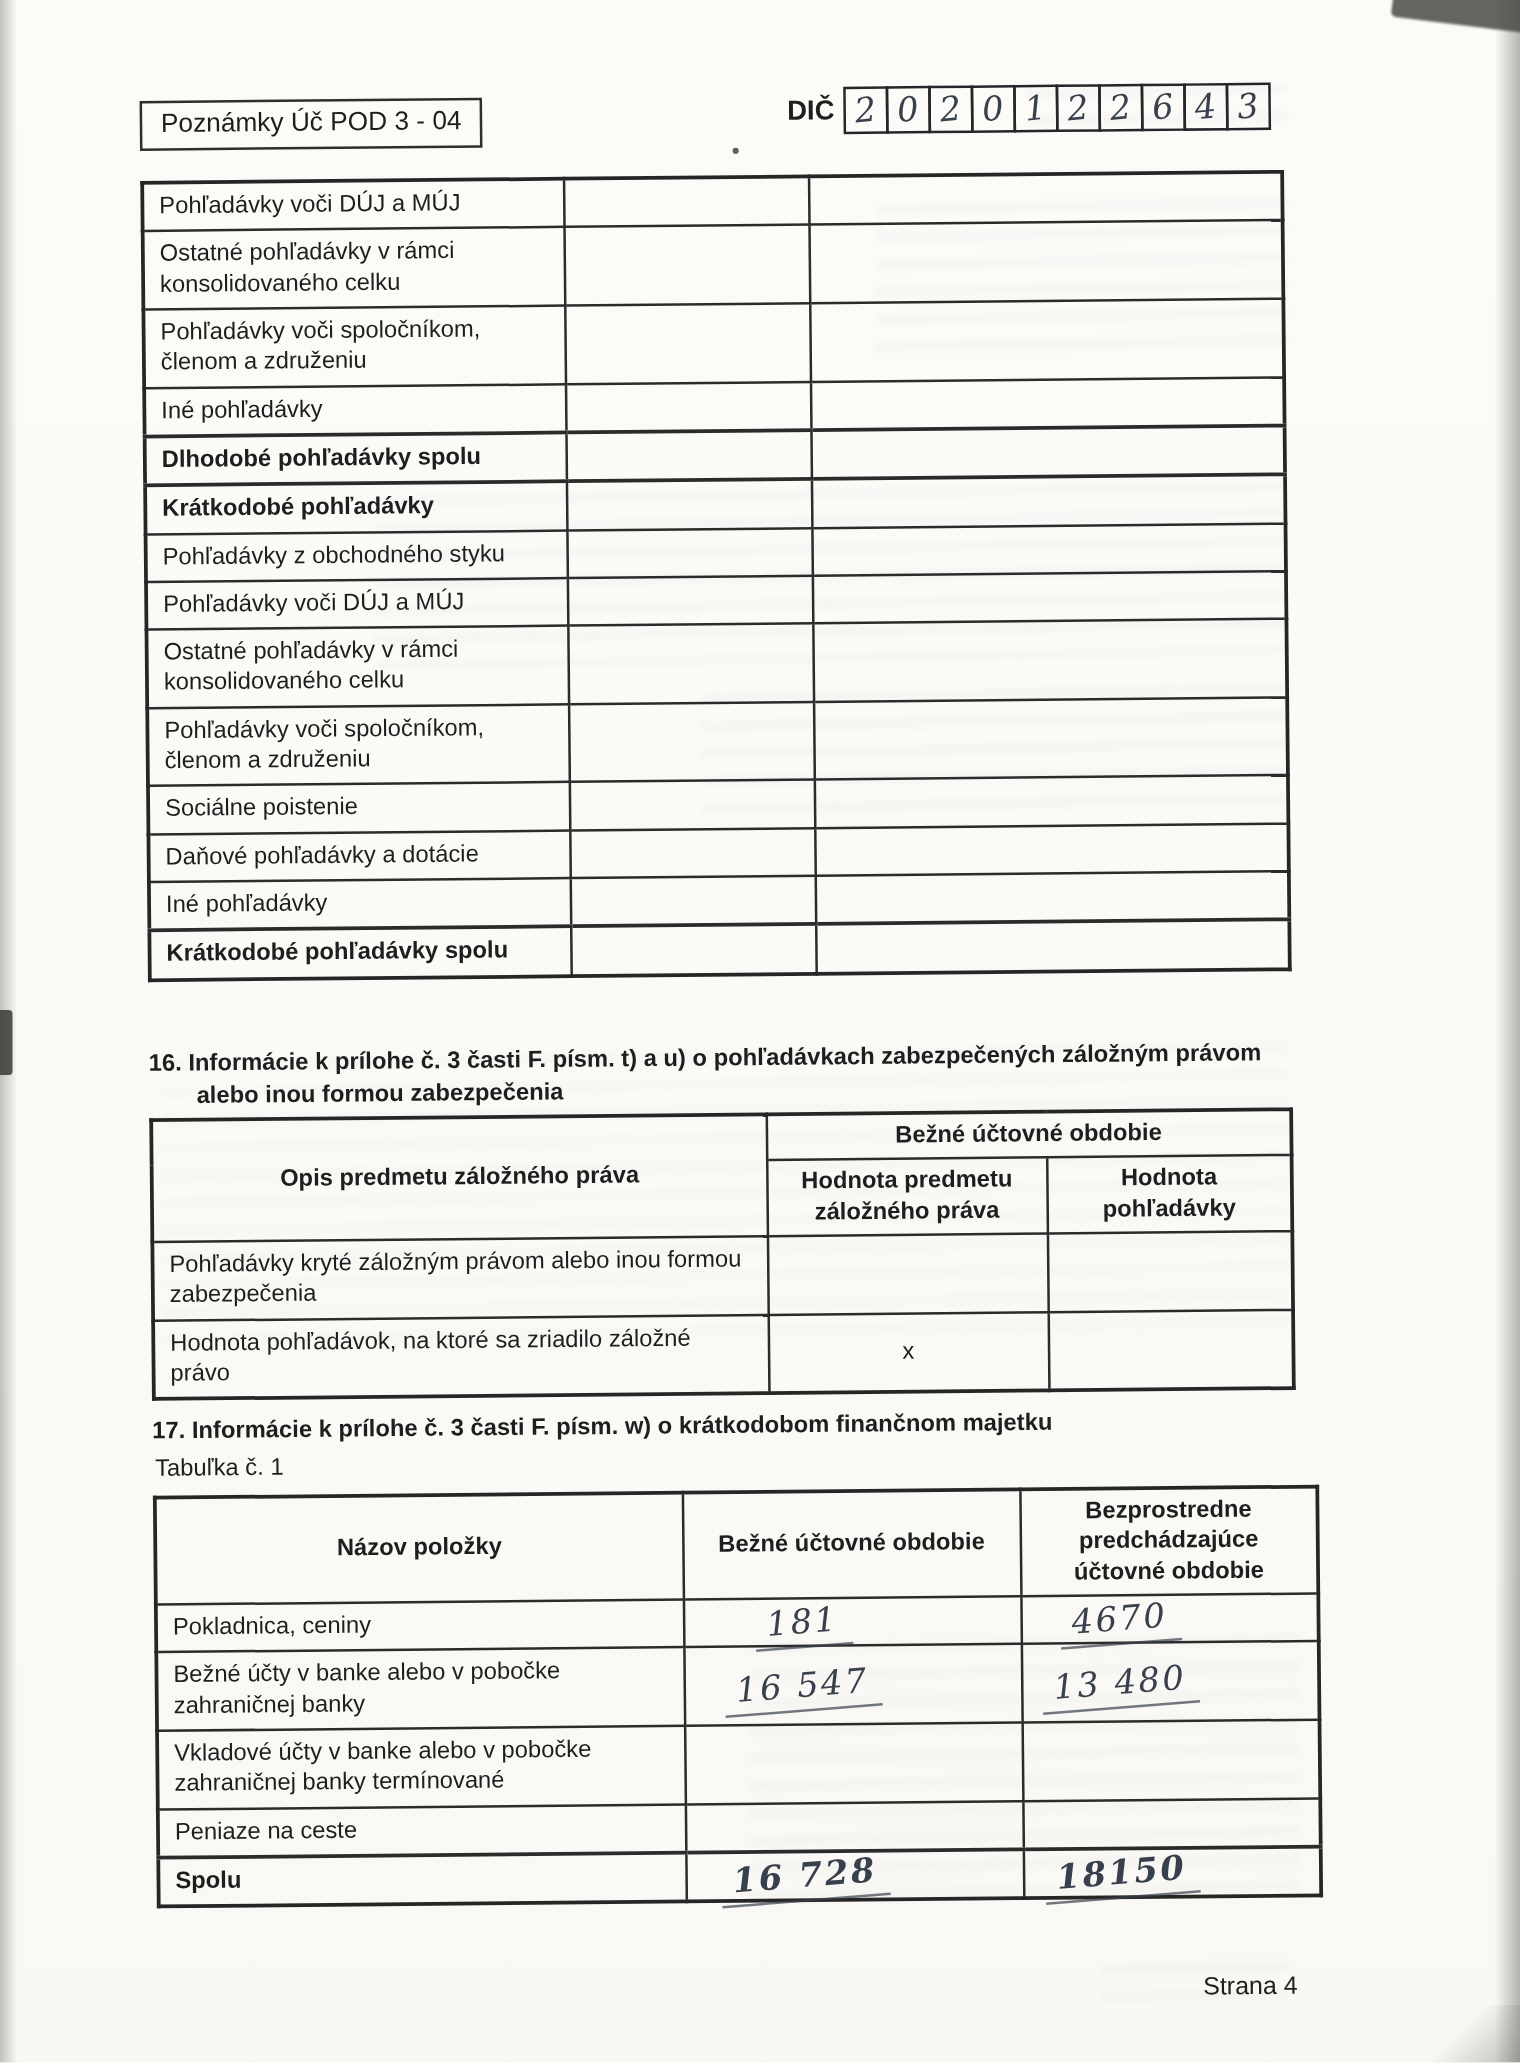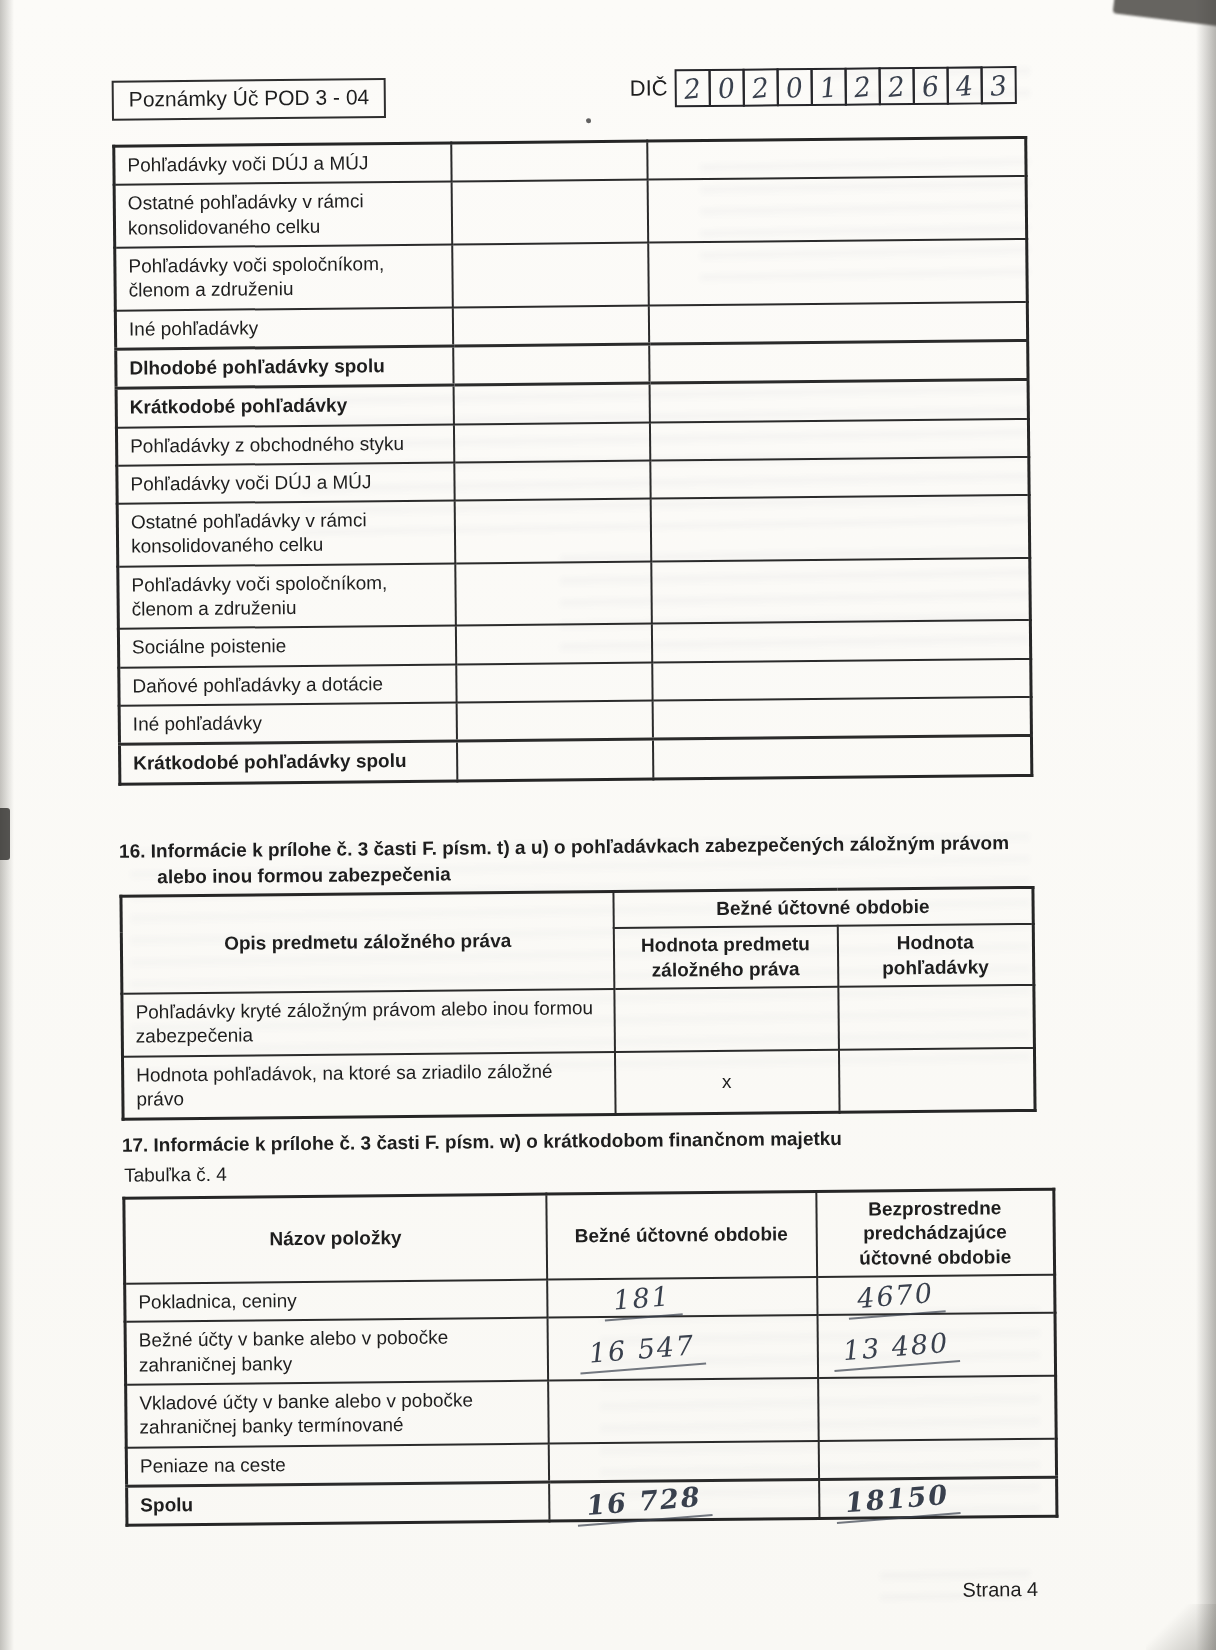--- a/index.html
+++ b/index.html
@@ -36,21 +36,21 @@
   .b3 { left:300px; top:380px; width:730px; height:150px; }
   .b4 { left:560px; top:540px; width:470px; height:110px; }
   .b5 { left:130px; top:830px; width:900px; height:250px; opacity:.05; }
   .b6 { left:600px; top:1300px; width:440px; height:230px; opacity:.06; }
   .b7 { left:880px; top:1560px; width:150px; height:40px; }
 
   
   .title-box { position:absolute; left:118px; top:76px; display:inline-block;
     border:2px solid #2e2e2e; padding:5px 15px 7px; font-size:21px; }
   .dic-group { position:absolute; left:636px; top:70px; display:flex; align-items:center; }
-  .dic-label { font-size:22px; font-weight:400; margin-right:9px; }
+  .dic-label { font-size:22px; font-weight:700; margin-right:9px; }
   .dic-row { display:flex; }
   .dic-cell { width:36px; height:38px; border:2px solid #26262a; margin-left:-2px;
     display:flex; align-items:center; justify-content:center; }
 
   
   .hw { font-family:"DejaVu Serif","Liberation Serif",serif; font-style:italic; color:#39404d; }
   .dic-digit { font-size:27px; display:inline-block; transform:rotate(-5deg); }
   .hw-num { display:inline-block; font-size:27px; letter-spacing:2px;
     transform:rotate(-4deg) translateX(-40px);
     border-bottom:2px solid rgba(57,64,77,.7); padding:0 10px 3px; white-space:nowrap; }
@@ -248,21 +248,21 @@
         </tr>
         <tr>
           <td class="lbl">Hodnota pohľadávok, na ktoré sa zriadilo záložné právo</td>
           <td class="val x-mark">x</td>
           <td class="val"></td>
         </tr>
       </tbody>
     </table>
 
     <div class="sec-heading h17">17. Informácie k prílohe č. 3 časti F. písm. w) o krátkodobom finančnom majetku</div>
-    <div class="tab-label">Tabuľka č. 4</div>
+    <div class="tab-label">Tabuľka č. 1</div>
 
     <table class="tbl tbl-cash">
       <colgroup>
           <col class="c1">
           <col class="c2">
           <col class="c3">
         </colgroup>
       <thead>
         <tr>
           <th>Názov položky</th>

